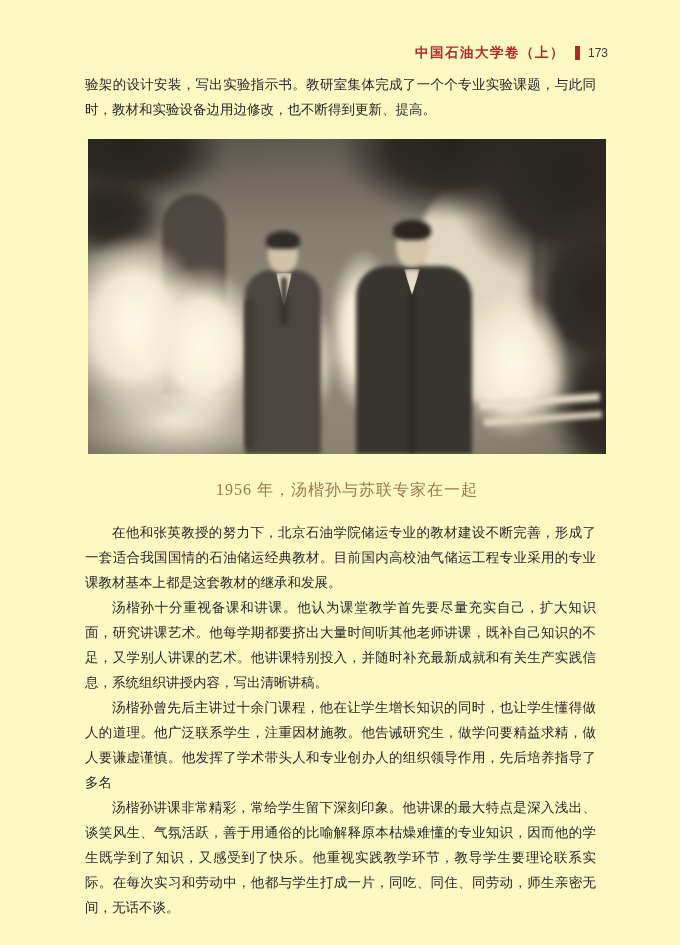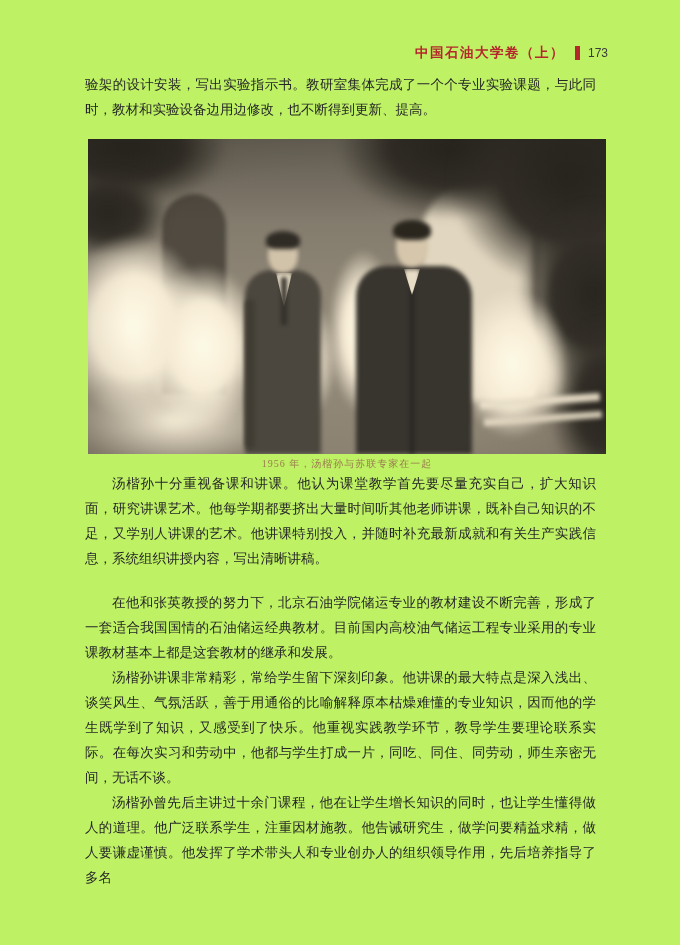--- a/index.html
+++ b/index.html
@@ -1,17 +1,17 @@
 <!DOCTYPE html>
 <html><head>
 <meta charset="utf-8">
 <style>
   html,body{margin:0;padding:0;background:#ffffff;}
   .page{
-    position:relative;width:680px;height:945px;background:#bef264;
+    position:relative;width:680px;height:945px;background:#fef9c3;
     overflow:hidden;font-family:"Liberation Serif","DejaVu Serif",serif;
   }
   
   .running-header{
     position:absolute;top:44px;right:72px;display:flex;align-items:center;
     font-size:13.5px;letter-spacing:1.5px;white-space:nowrap;
   }
   .running-header .title{color:#b4282c;font-weight:bold;}
   .running-header .bar{
     display:inline-block;width:5px;height:14px;background:#b4282c;
@@ -89,21 +89,21 @@
     clip-path:polygon(0 0,100% 0,50% 100%);}
   .m2-head{left:308px;top:86px;width:32px;height:42px;background:#cdbfa8;border-radius:48% 48% 45% 45%;}
   .m2-hair{left:305px;top:81px;width:38px;height:20px;background:#262219;border-radius:50% 50% 35% 35%;}
   
   .photo::before{
     content:"";position:absolute;inset:0;z-index:9;
     background:linear-gradient(180deg,rgba(25,22,15,0.22) 0%,rgba(25,22,15,0) 26%),
                radial-gradient(ellipse at 50% 55%,rgba(0,0,0,0) 60%,rgba(30,26,18,0.18) 100%);
   }
   .caption{
-    margin-top:3px;text-align:center;font-size:10px;color:#9a7a4e;
+    margin-top:26px;text-align:center;font-size:16px;color:#9a7a4e;
     letter-spacing:1px;
   }
   .after-figure{margin-top:19px;}
 </style>
 </head>
 <body>
 
 <div class="page">
 
   <div class="running-header">
@@ -147,19 +147,19 @@
 
         <div class="m2-body blur2"></div>
         <div class="m2-open blur2"></div>
         <div class="m2-shirt blur2"></div>
         <div class="m2-head blur2"></div>
         <div class="m2-hair blur2"></div>
       </div>
       <div class="caption">1956 年，汤楷孙与苏联专家在一起</div>
     </div>
 
+    <p class="para indent after-figure">在他和张英教授的努力下，北京石油学院储运专业的教材建设不断完善，形成了一套适合我国国情的石油储运经典教材。目前国内高校油气储运工程专业采用的专业课教材基本上都是这套教材的继承和发展。</p>
     <p class="para indent">汤楷孙十分重视备课和讲课。他认为课堂教学首先要尽量充实自己，扩大知识面，研究讲课艺术。他每学期都要挤出大量时间听其他老师讲课，既补自己知识的不足，又学别人讲课的艺术。他讲课特别投入，并随时补充最新成就和有关生产实践信息，系统组织讲授内容，写出清晰讲稿。</p>
-    <p class="para indent after-figure">在他和张英教授的努力下，北京石油学院储运专业的教材建设不断完善，形成了一套适合我国国情的石油储运经典教材。目前国内高校油气储运工程专业采用的专业课教材基本上都是这套教材的继承和发展。</p>
+    <p class="para indent">汤楷孙曾先后主讲过十余门课程，他在让学生增长知识的同时，也让学生懂得做人的道理。他广泛联系学生，注重因材施教。他告诫研究生，做学问要精益求精，做人要谦虚谨慎。他发挥了学术带头人和专业创办人的组织领导作用，先后培养指导了多名</p>
     <p class="para indent">汤楷孙讲课非常精彩，常给学生留下深刻印象。他讲课的最大特点是深入浅出、谈笑风生、气氛活跃，善于用通俗的比喻解释原本枯燥难懂的专业知识，因而他的学生既学到了知识，又感受到了快乐。他重视实践教学环节，教导学生要理论联系实际。在每次实习和劳动中，他都与学生打成一片，同吃、同住、同劳动，师生亲密无间，无话不谈。</p>
-    <p class="para indent">汤楷孙曾先后主讲过十余门课程，他在让学生增长知识的同时，也让学生懂得做人的道理。他广泛联系学生，注重因材施教。他告诫研究生，做学问要精益求精，做人要谦虚谨慎。他发挥了学术带头人和专业创办人的组织领导作用，先后培养指导了多名</p>
   </div>
 
 </div>
 
 </body></html>

